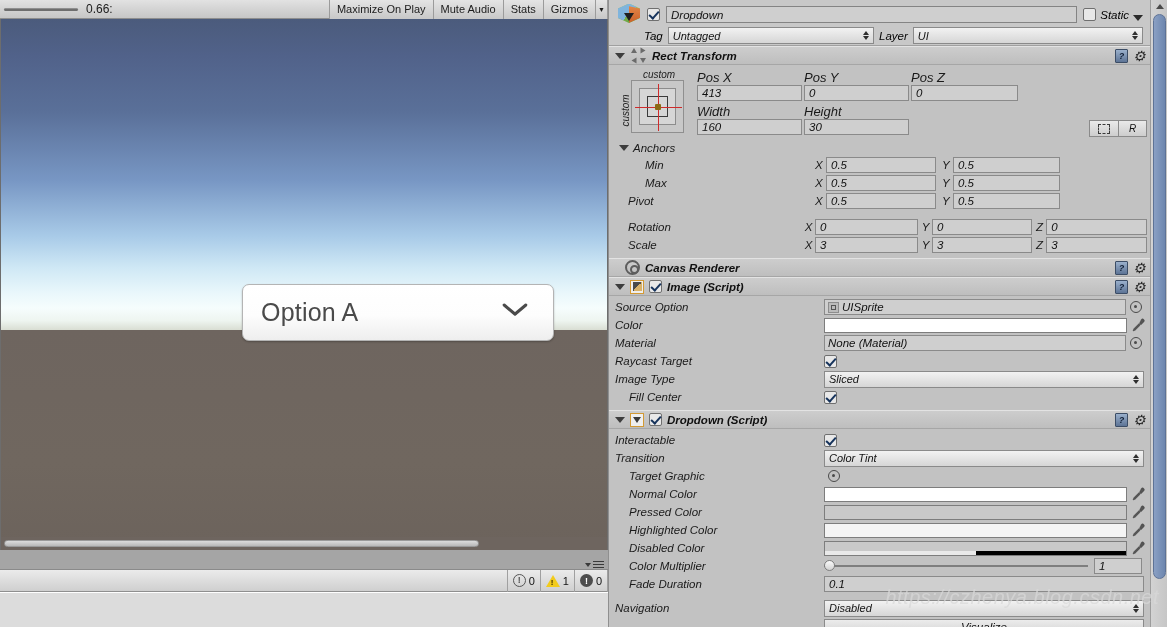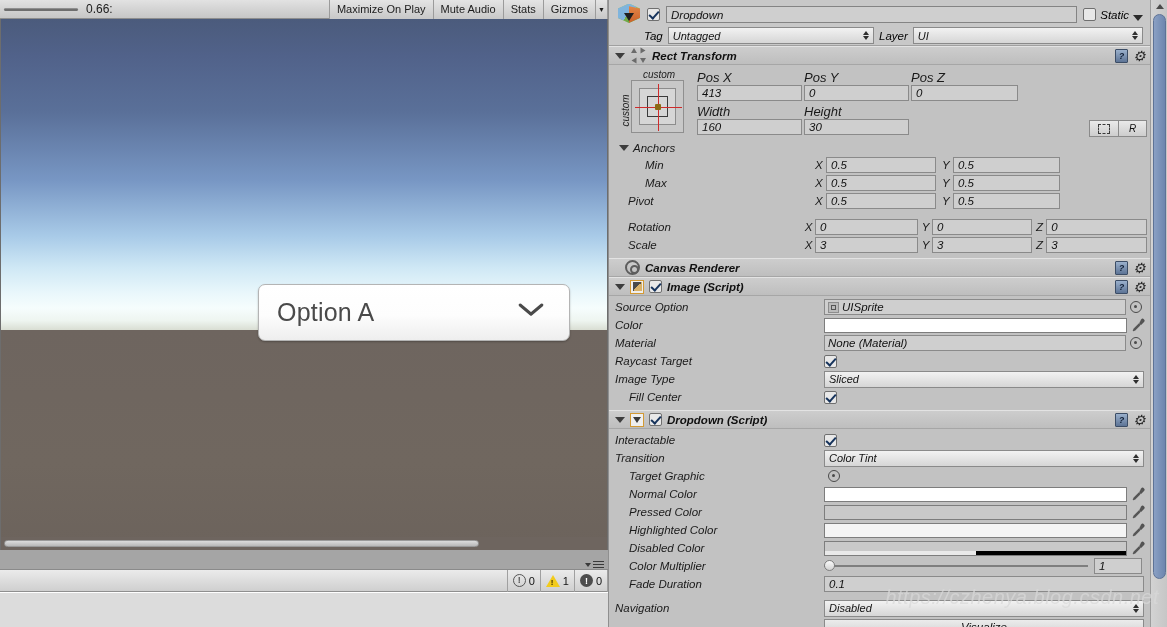--- a/index.html
+++ b/index.html
@@ -46,21 +46,21 @@
       #7897c4 52%, #a9cbe8 70%, #cfe8f5 80%,
       #e9f7fb 88%, #f6fdfd 93%, #eef5f0 97%, #d9ded3 100%);
   }
   .ground{
     position:absolute; left:0; top:311px; width:100%; bottom:0;
     background:linear-gradient(to bottom,#6e655f 0%, #70675f 60%, #6c635c 100%);
   }
 
   
   .ui-dropdown{
-    position:absolute; left:257px; top:265px; width:312px; height:57px;
+    position:absolute; left:241px; top:265px; width:312px; height:57px;
     background:linear-gradient(#ffffff 0%, #fdfdfd 55%, #eeeeee 100%);
     border:1px solid #b4b4b4; border-radius:7px;
     box-shadow:0 1px 2px rgba(0,0,0,.25);
     display:flex; align-items:center; padding:0 18px;
   }
   .ui-dropdown .label{
     font-size:25px; color:#4a4a4a; letter-spacing:.2px; flex:1;
   }
   .ui-dropdown .caret{ width:34px; height:34px; position:relative; }
   .ui-dropdown .caret::before,

